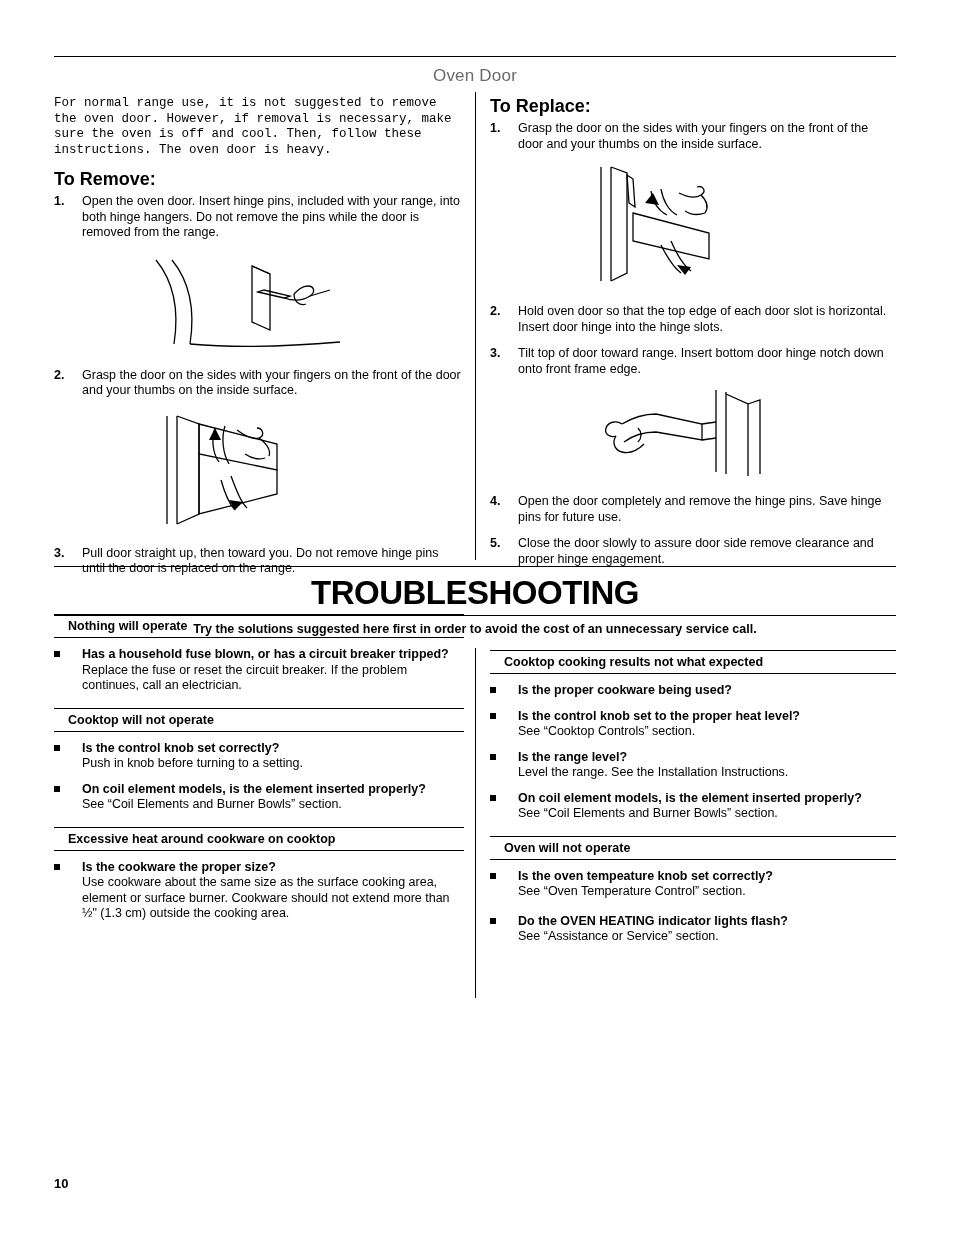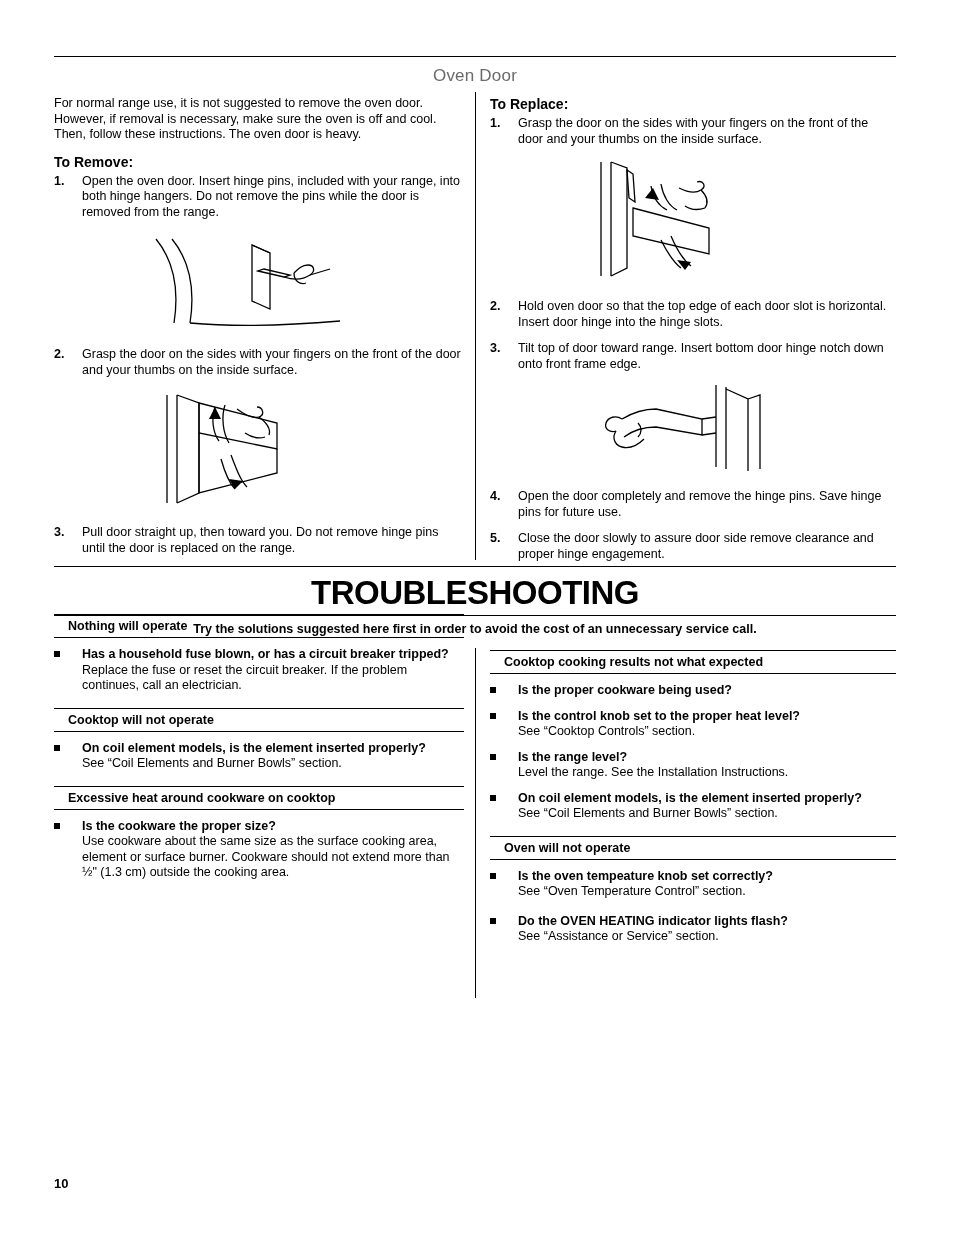--- a/index.html
+++ b/index.html
@@ -61,23 +61,24 @@
     top: 92px;
     width: 1px;
     height: 468px;
     background: #000;
   }
 
   p.body {
     font-size: 12.5px;
     line-height: 15.5px;
     margin: 0 0 11px 0;
+    font-family: Liberation Mono, monospace;
   }
   .subhead {
-    font-size: 14px;
+    font-size: 18px;
     font-weight: bold;
     margin: 0 0 4px 0;
   }
   ol.steps {
     margin: 0;
     padding: 0;
     list-style: none;
   }
   ol.steps > li {
     position: relative;
@@ -359,20 +360,25 @@
           <span class="ts-a">Replace the fuse or reset the circuit breaker. If the problem continues, call an electrician.</span>
         </div>
       </div>
     </div>
 
     <div class="ts-group">
       <div class="ts-group-head">Cooktop will not operate</div>
       <div class="ts-items">
         <div class="ts-item">
           <span class="ts-bullet"></span>
+          <span class="ts-q">Is the control knob set correctly?</span>
+          <span class="ts-a">Push in knob before turning to a setting.</span>
+        </div>
+        <div class="ts-item">
+          <span class="ts-bullet"></span>
           <span class="ts-q">On coil element models, is the element inserted properly?</span>
           <span class="ts-a">See “Coil Elements and Burner Bowls” section.</span>
         </div>
       </div>
     </div>
 
     <div class="ts-group">
       <div class="ts-group-head">Excessive heat around cookware on cooktop</div>
       <div class="ts-items">
         <div class="ts-item">

